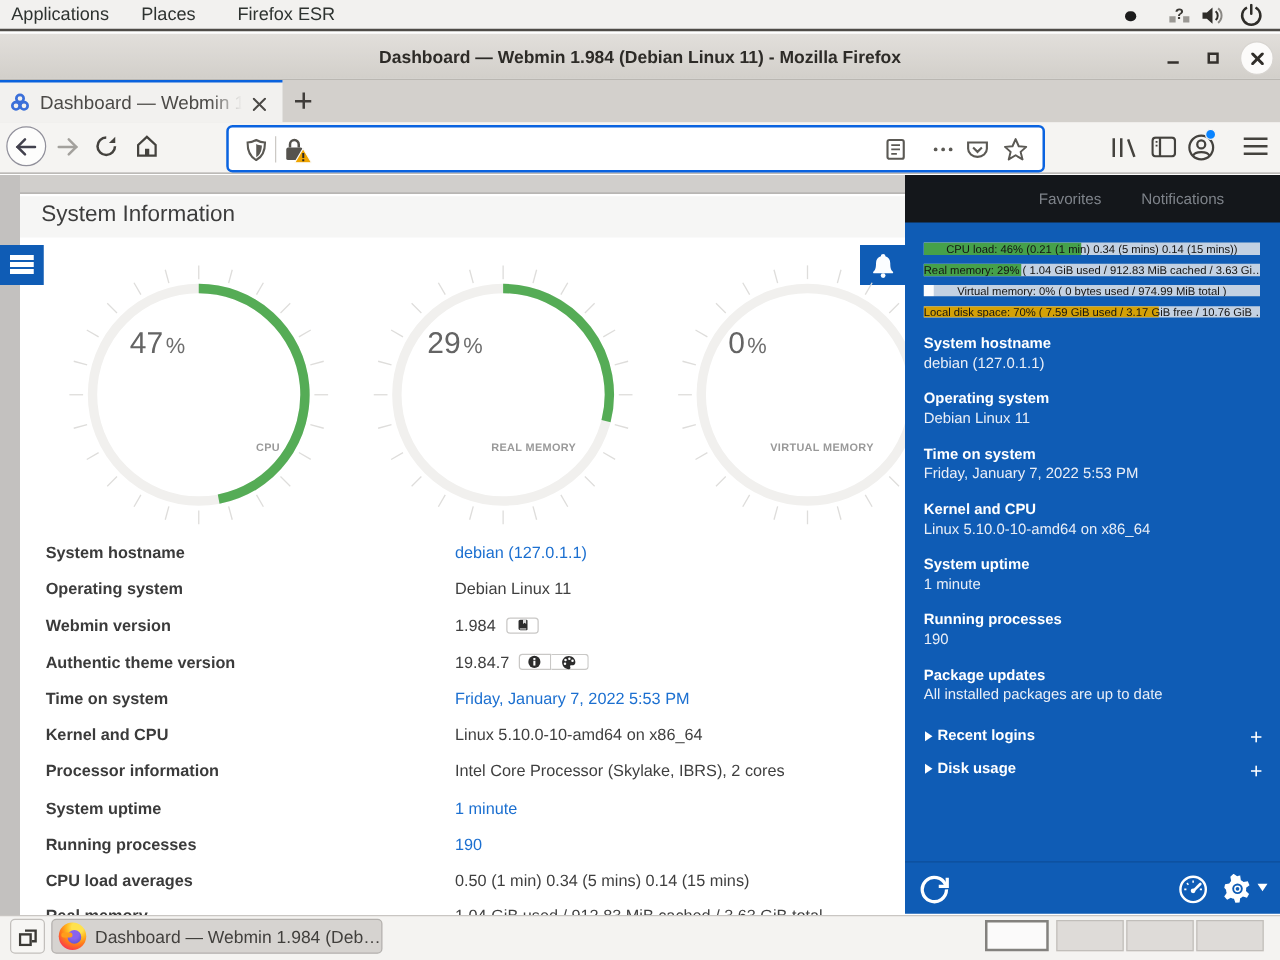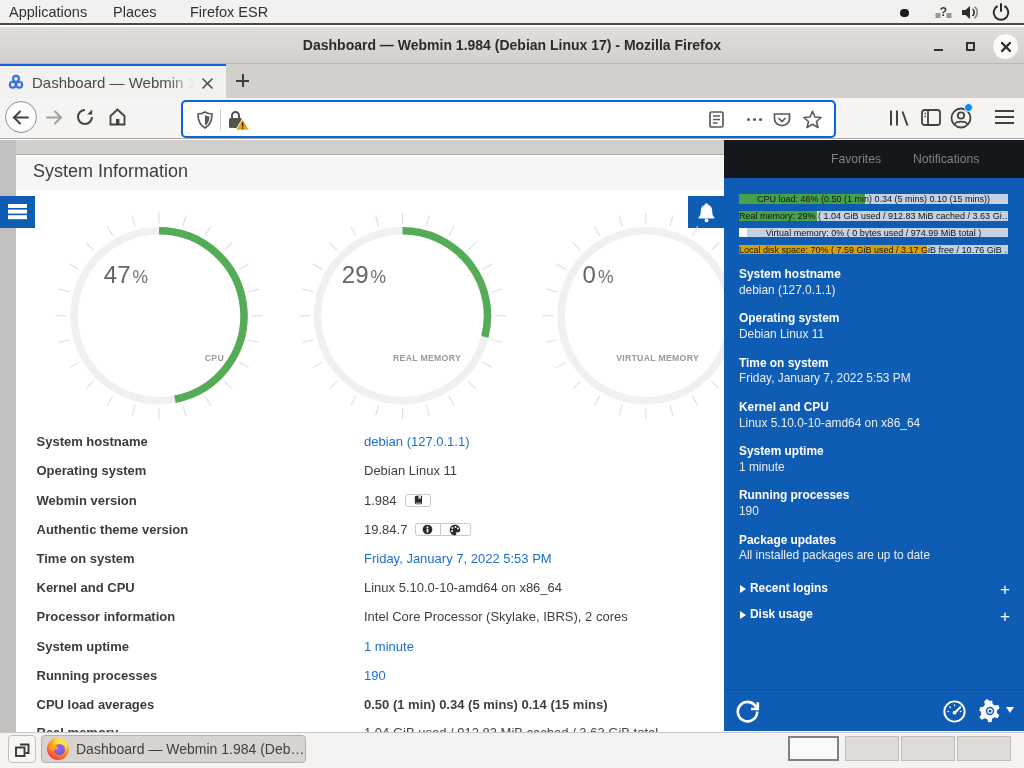--- a/index.html
+++ b/index.html
@@ -82,21 +82,21 @@
       <path d="M1 6 H4.5 L9 2 V15 L4.5 11 H1 Z" fill="#2f2d29"></path>
       <path d="M11.5 5 A4.5 4.5 0 0 1 11.5 12" fill="none" stroke="#2f2d29" stroke-width="1.6"></path>
       <path d="M13.5 2.7 A7.5 7.5 0 0 1 13.5 14.3" fill="none" stroke="#8a8884" stroke-width="1.6"></path>
     </svg>
   <svg class="item" style="left:992px; top:3px;" width="18" height="18" viewBox="0 0 18 18">
       <path d="M 5.6 3 A 7.3 7.3 0 1 0 12.4 3" fill="none" stroke="#2f2d29" stroke-width="2"></path>
       <path d="M9 1 V8" stroke="#2f2d29" stroke-width="2" stroke-linecap="round"></path>
     </svg>
 </div>
 <div id="titlebar">
-  <div id="wintitle">Dashboard — Webmin 1.984 (Debian Linux 17) - Mozilla Firefox</div>
+  <div id="wintitle">Dashboard — Webmin 1.984 (Debian Linux 11) - Mozilla Firefox</div>
   <div class="abs" style="left:933.5px; top:21.5px; width:9.5px; height:2.6px; background:#34312d;"></div>
   <div class="abs" style="left:966px; top:15px; width:9px; height:9px; border:2px solid #34312d;"></div>
   <div class="abs" style="left:992px; top:6px; width:27px; height:27px; background:#fcfbfa; border:1px solid #d8d5d1; border-radius:50%;">
     <svg style="position:absolute; left:7.5px; top:7.5px;" width="10" height="10" viewBox="0 0 10 10">
         <g stroke="#312e2a" stroke-width="2.4" stroke-linecap="round">
           <path d="M1 1 L9 9"></path>
           <path d="M9 1 L1 9"></path>
         </g>
       </svg>
   </div>
@@ -298,33 +298,33 @@
       <div class="trow-v" style="top:410.9px;"><a>Friday, January 7, 2022 5:53 PM</a></div>
     <div class="trow-l" style="top:440.1px;">Kernel and CPU</div>
       <div class="trow-v" style="top:440.1px;">Linux 5.10.0-10-amd64 on x86_64</div>
     <div class="trow-l" style="top:469.3px;">Processor information</div>
       <div class="trow-v" style="top:469.3px;">Intel Core Processor (Skylake, IBRS), 2 cores</div>
     <div class="trow-l" style="top:498.5px;">System uptime</div>
       <div class="trow-v" style="top:498.5px;"><a>1 minute</a></div>
     <div class="trow-l" style="top:527.7px;">Running processes</div>
       <div class="trow-v" style="top:527.7px;"><a>190</a></div>
     <div class="trow-l" style="top:556.9px;">CPU load averages</div>
-      <div class="trow-v" style="top:556.9px;font-weight:bold;">0.50 (1 min) 0.34 (5 mins) 0.14 (15 mins)</div>
+      <div class="trow-v" style="top:556.9px;">0.50 (1 min) 0.34 (5 mins) 0.14 (15 mins)</div>
     <div class="trow-l" style="top:584.6px;">Real memory</div>
       <div class="trow-v" style="top:584.6px;">1.04 GiB used / 912.83 MiB cached / 3.63 GiB total</div>
   </div>
   <div id="rpanel">
     <div id="rtabs">
       <span class="rtab" style="left:107px;">Favorites</span>
       <span class="rtab" style="left:189px;">Notifications</span>
     </div>
     <div id="pbars">
       <div class="pbar" style="top:54px;">
           <div class="fill" style="width:47%; background:#46a14a;"></div>
-          <div class="txt">CPU load: 46% (0.50 (1 min) 0.34 (5 mins) 0.10 (15 mins))</div>
+          <div class="txt">CPU load: 46% (0.21 (1 min) 0.34 (5 mins) 0.14 (15 mins))</div>
         </div>
       <div class="pbar" style="top:71px;">
           <div class="fill" style="width:29%; background:#46a14a;"></div>
           <div class="txt" style="text-align:left;">Real memory: 29% ( 1.04 GiB used / 912.83 MiB cached / 3.63 Gi…</div>
         </div>
       <div class="pbar" style="top:87.5px;">
           <div class="fill" style="width:3%; background:#fdfdfd;"></div>
           <div class="txt">Virtual memory: 0% ( 0 bytes used / 974.99 MiB total )</div>
         </div>
       <div class="pbar" style="top:104.5px;">

